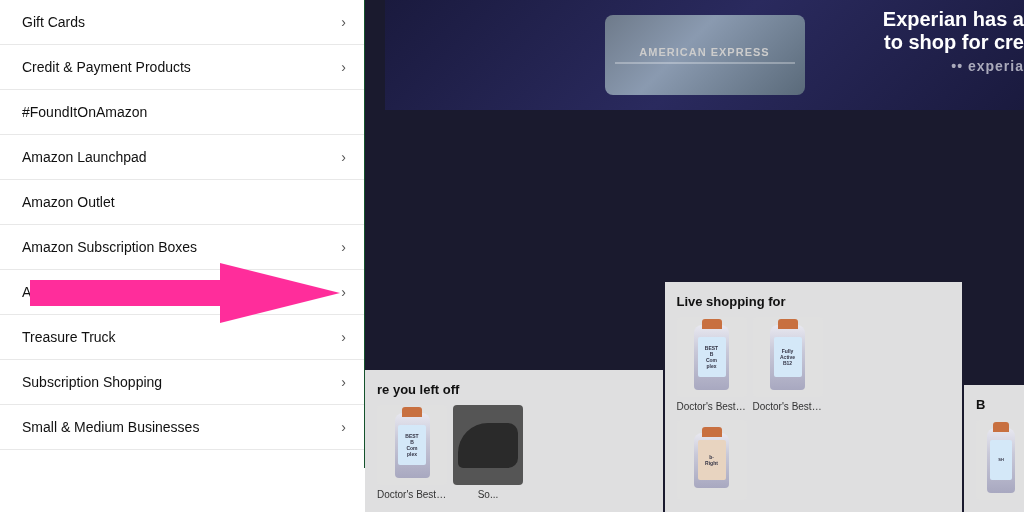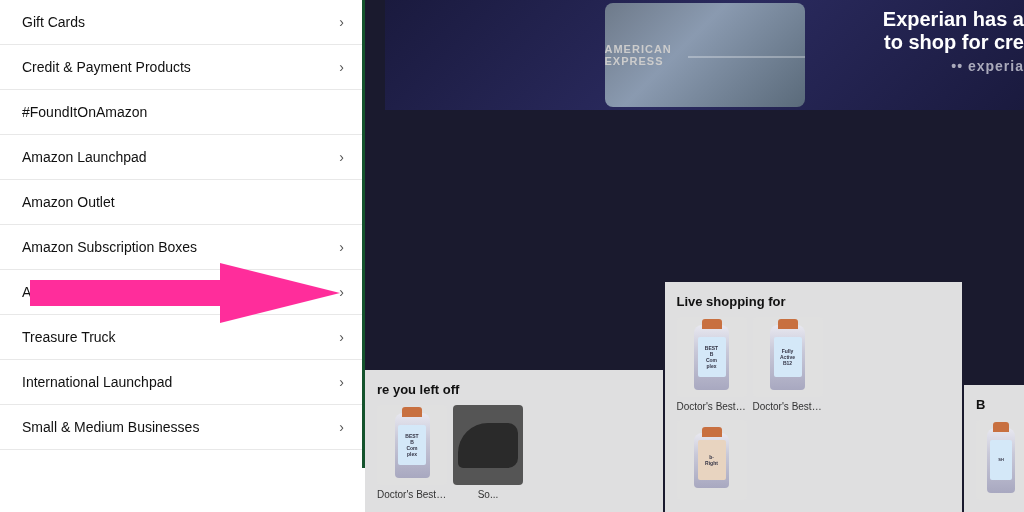--- a/index.html
+++ b/index.html
@@ -10,21 +10,21 @@
       font-family: Arial, sans-serif;
       display: flex;
     }
 
     
     .sidebar {
       width: 365px;
       min-width: 365px;
       height: 468px;
       background: #fff;
-      border-right: 3px solid #14532d;
+      border-right: 1px solid #14532d;
       overflow: hidden;
       z-index: 10;
     }
 
     .sidebar-item {
       display: flex;
       align-items: center;
       justify-content: space-between;
       padding: 14px 18px 14px 22px;
       border-bottom: 1px solid #e8e8e8;
@@ -60,25 +60,25 @@
       right: 0;
       height: 110px;
       background: linear-gradient(135deg, #1a1a3e 0%, #2a2a5e 50%, #1a1a3e 100%);
       display: flex;
       align-items: center;
       justify-content: center;
     }
 
     .amex-card {
       width: 200px;
-      height: 104px;
+      height: 80px;
       background: linear-gradient(135deg, #6e7a8a 0%, #8a9ab0 40%, #5a6a7a 100%);
       border-radius: 8px;
       display: flex;
-      flex-direction: row;
+      flex-direction: column;
       align-items: center;
       justify-content: center;
       position: relative;
       overflow: hidden;
     }
 
     .amex-text {
       font-size: 11px;
       color: #ccc;
       font-weight: bold;
@@ -224,21 +224,21 @@
       </div>
       <div class="sidebar-item">
         <span class="sidebar-item-label">Amazon Live</span>
         <span class="sidebar-item-chevron">›</span>
       </div>
       <div class="sidebar-item">
         <span class="sidebar-item-label">Treasure Truck</span>
         <span class="sidebar-item-chevron">›</span>
       </div>
       <div class="sidebar-item">
-        <span class="sidebar-item-label">International Launchpad</span>
+        <span class="sidebar-item-label">Subscription Shopping</span>
         <span class="sidebar-item-chevron">›</span>
       </div>
       <div class="sidebar-item">
         <span class="sidebar-item-label">Small &amp; Medium Businesses</span>
         <span class="sidebar-item-chevron">›</span>
       </div>
     </div>
 </div>
 
 <div class="pink-arrow">

